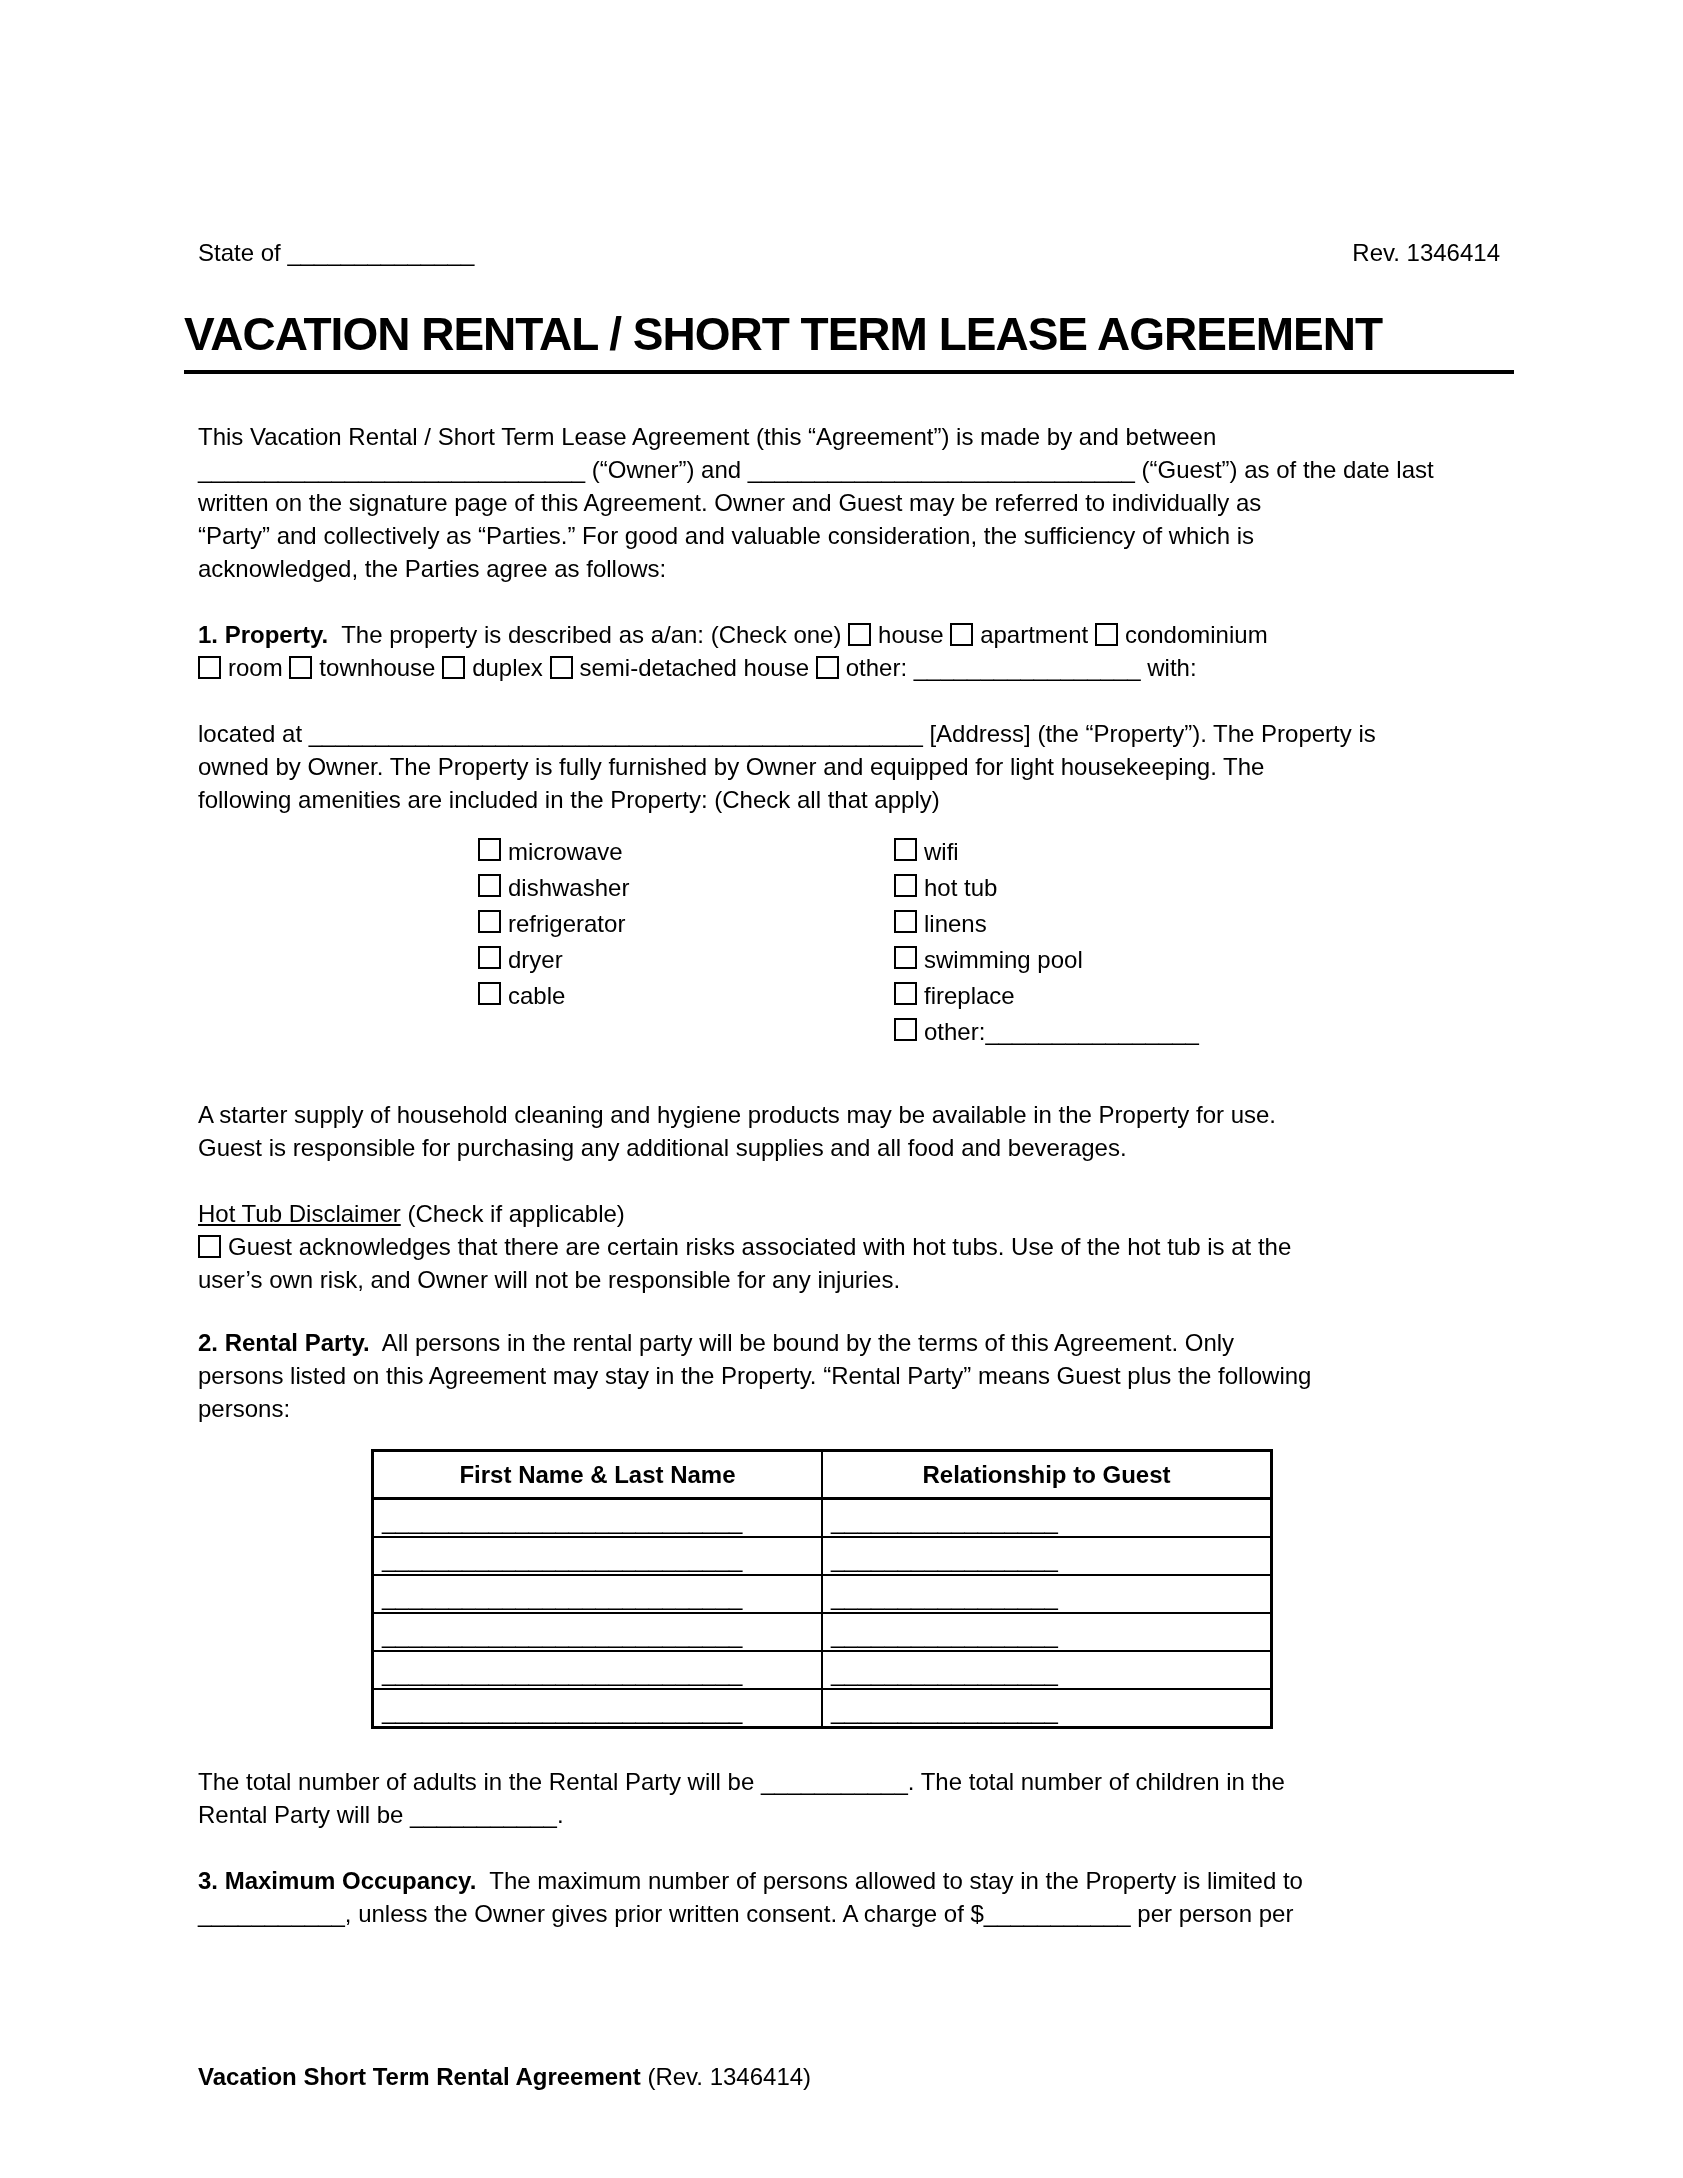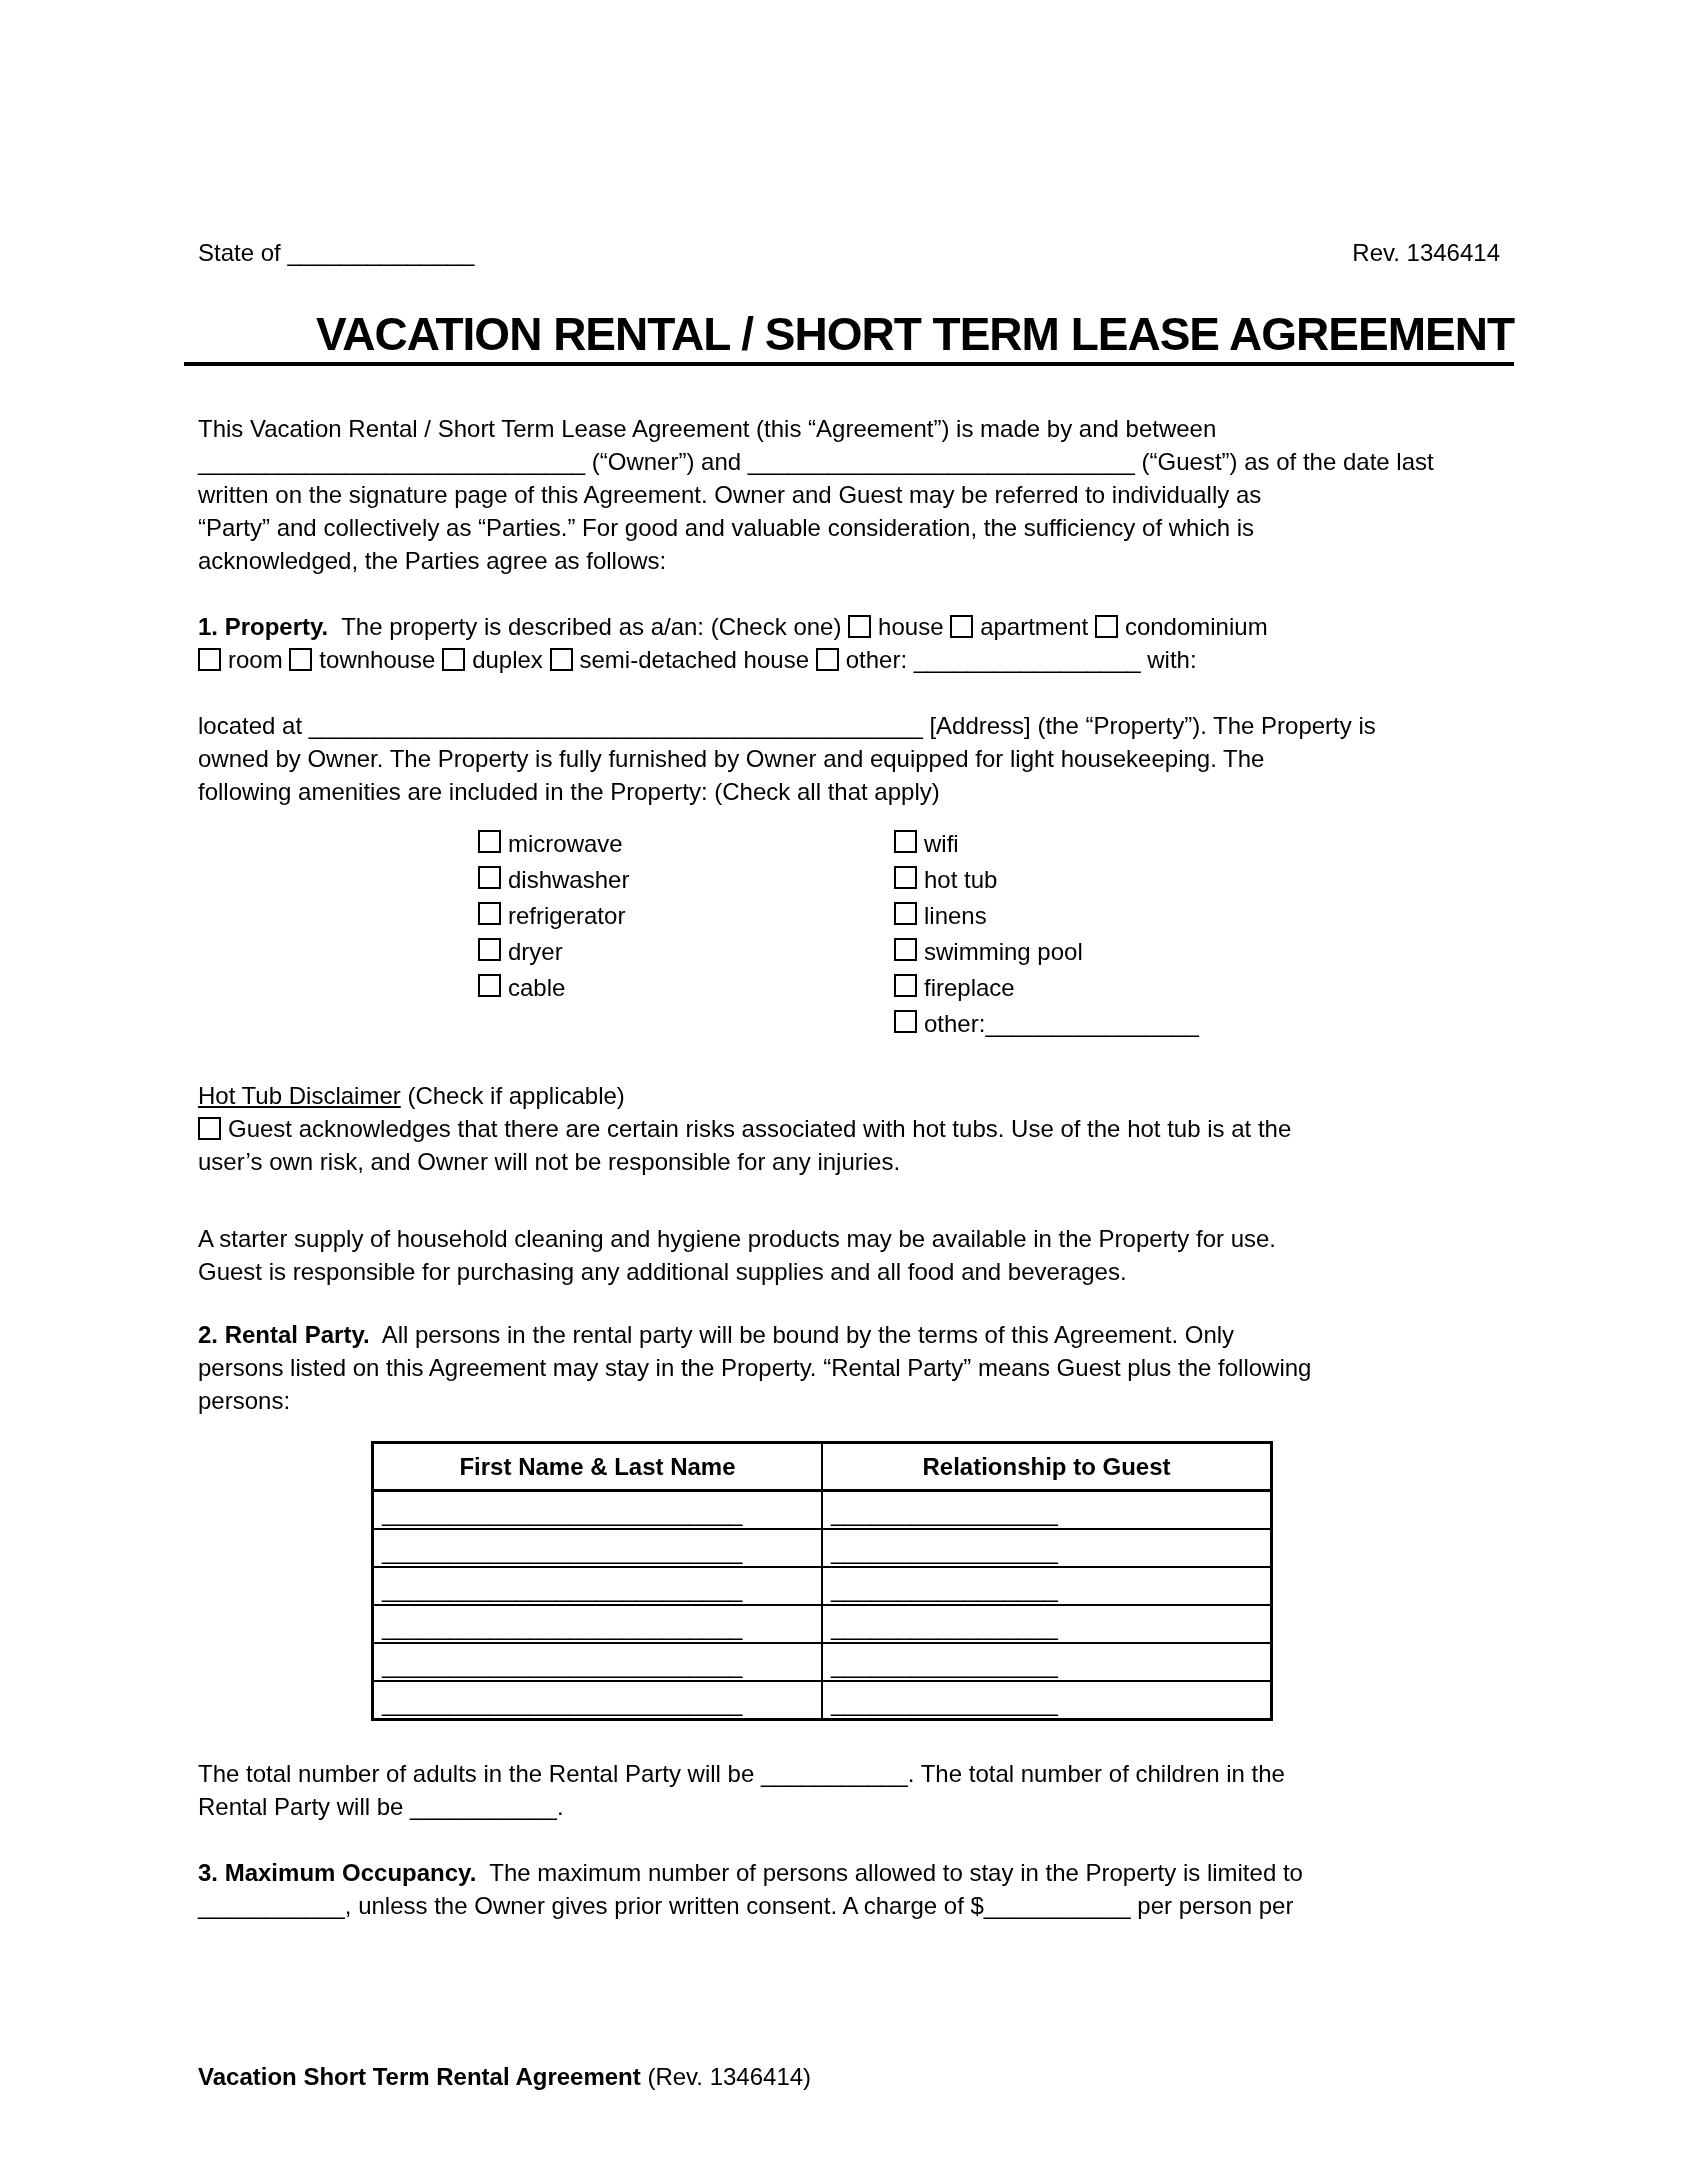--- a/index.html
+++ b/index.html
@@ -8,23 +8,23 @@
     font-family:"Liberation Sans","DejaVu Sans",sans-serif;
     color:#000;
   }
   .page{padding:230px 193px 0 198px;}
   .content{width:1302px;}
   .para{margin:33px 0 0 0;font-size:24px;line-height:33px;white-space:normal;}
   .para span[data-bind],.blank{white-space:pre-wrap;}
   b{font-weight:bold;}
   .header-row{display:flex;justify-content:space-between;font-size:24px;line-height:30px;margin-top:8px;}
   .doc-title{
-    margin:40px -14px 0 -14px;text-align:right;font-weight:bold;
+    margin:40px -14px 0 -14px;text-align:left;font-weight:bold;
     font-size:46px;line-height:52px;letter-spacing:-1px;
-    padding-bottom:2px;border-bottom:4px solid #000;white-space:nowrap;
+    padding-bottom:10px;border-bottom:4px solid #000;white-space:nowrap;
   }
   .intro{margin-top:46px;}
   .sec1{}
   .ab-block{margin:33px 0 0 99px;font-size:24px;line-height:33px;}
   .amenities{display:flex;margin:22px 0 0 280px;}
   .amen-col-left{width:416px;}
   .amen-item{height:36px;display:flex;align-items:flex-start;font-size:24px;}
   .starter{margin-top:44px;}
   .hottub{margin-top:33px;}
   .rental{margin-top:30px;}
@@ -120,25 +120,25 @@
             <span data-bind="amenities.right.4">fireplace</span>
           </div>
         <div class="amen-item">
             <span class="cb"></span>
             <span data-bind="amenities.other_label">other: </span>
             <span class="blank" data-bind="amenities.other_blank">________________</span>
           </div>
       </div>
     </div>
 
+    <p class="para starter"><span data-bind="starter.text">A starter supply of household cleaning and hygiene products may be available in the Property for use.
+Guest is responsible for purchasing any additional supplies and all food and beverages.</span></p>
+
     <p class="para hottub"><span class="underline" data-bind="hot_tub.heading">Hot Tub Disclaimer</span><span data-bind="hot_tub.heading_suffix"> (Check if applicable)</span><br><span class="cb"></span><span data-bind="hot_tub.text">Guest acknowledges that there are certain risks associated with hot tubs. Use of the hot tub is at the
 user’s own risk, and Owner will not be responsible for any injuries.</span></p>
-
-    <p class="para starter"><span data-bind="starter.text">A starter supply of household cleaning and hygiene products may be available in the Property for use.
-Guest is responsible for purchasing any additional supplies and all food and beverages.</span></p>
 
     <p class="para rental"><b data-bind="rental_party.heading">2. Rental Party.</b><span data-bind="rental_party.text">  All persons in the rental party will be bound by the terms of this Agreement. Only
 persons listed on this Agreement may stay in the Property. “Rental Party” means Guest plus the following
 persons:</span></p>
 
     <table class="roster">
       <thead>
         <tr>
           <th data-bind="rental_table.headers.0">First Name &amp; Last Name</th>
           <th data-bind="rental_table.headers.1">Relationship to Guest</th>

